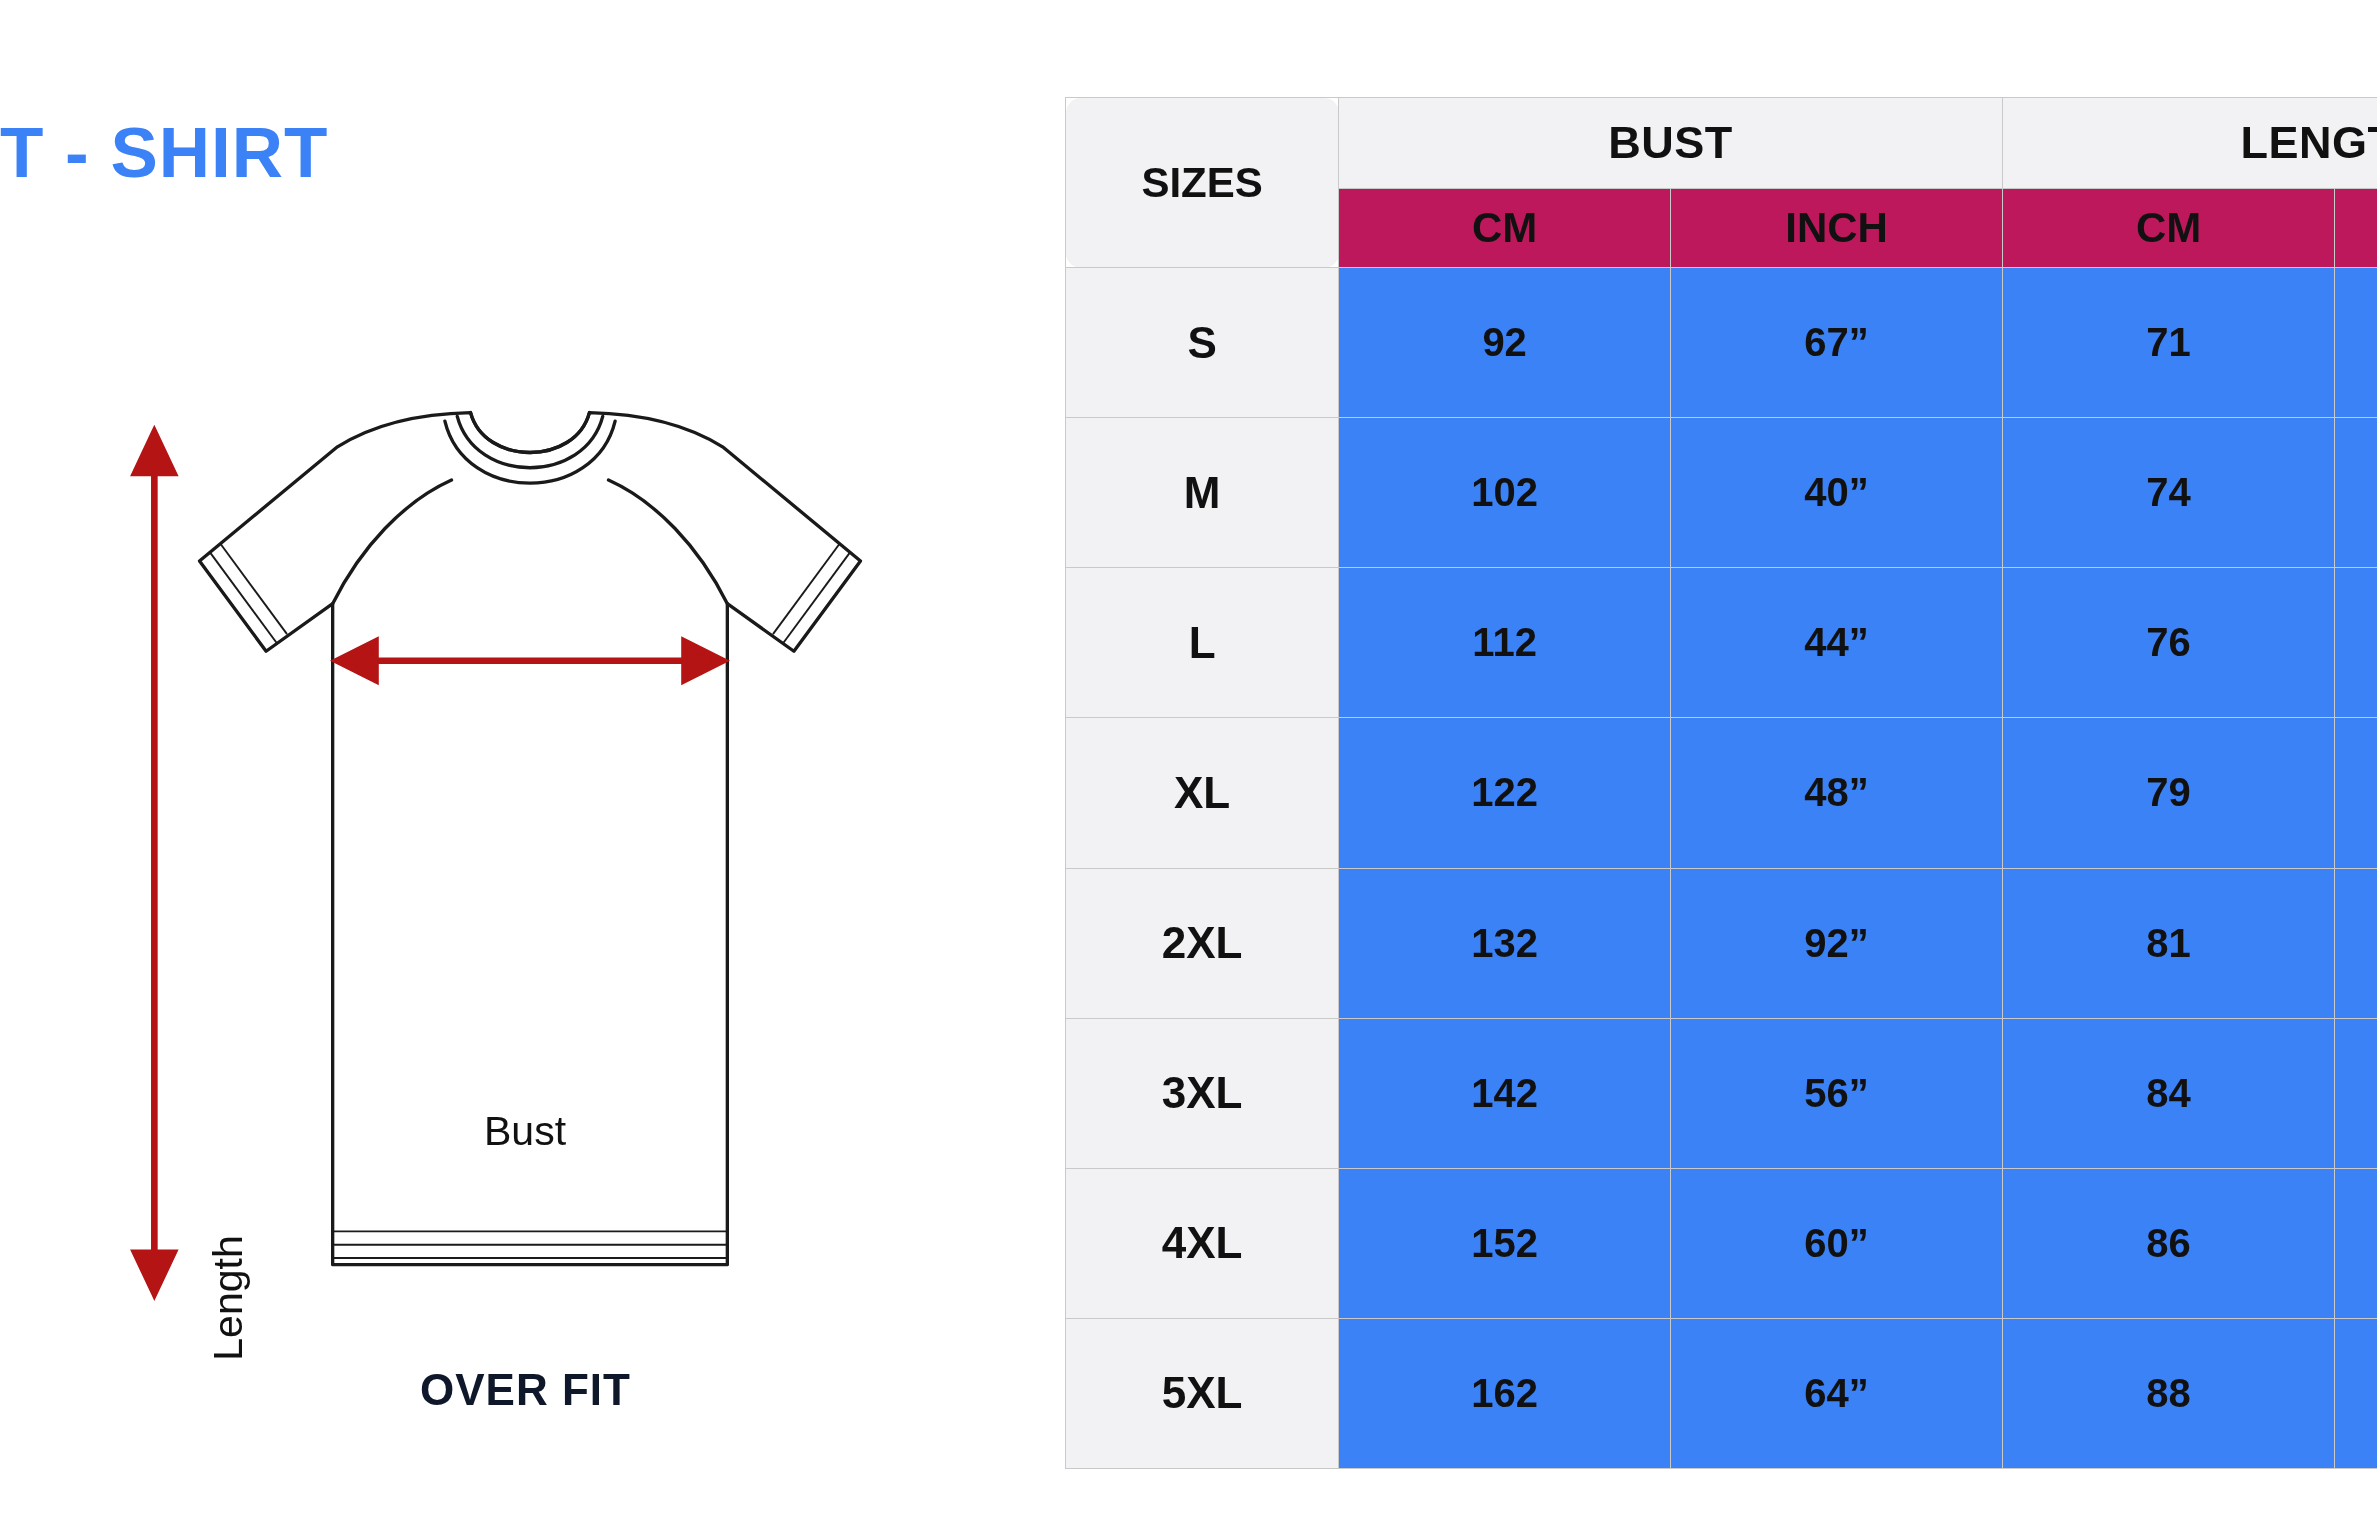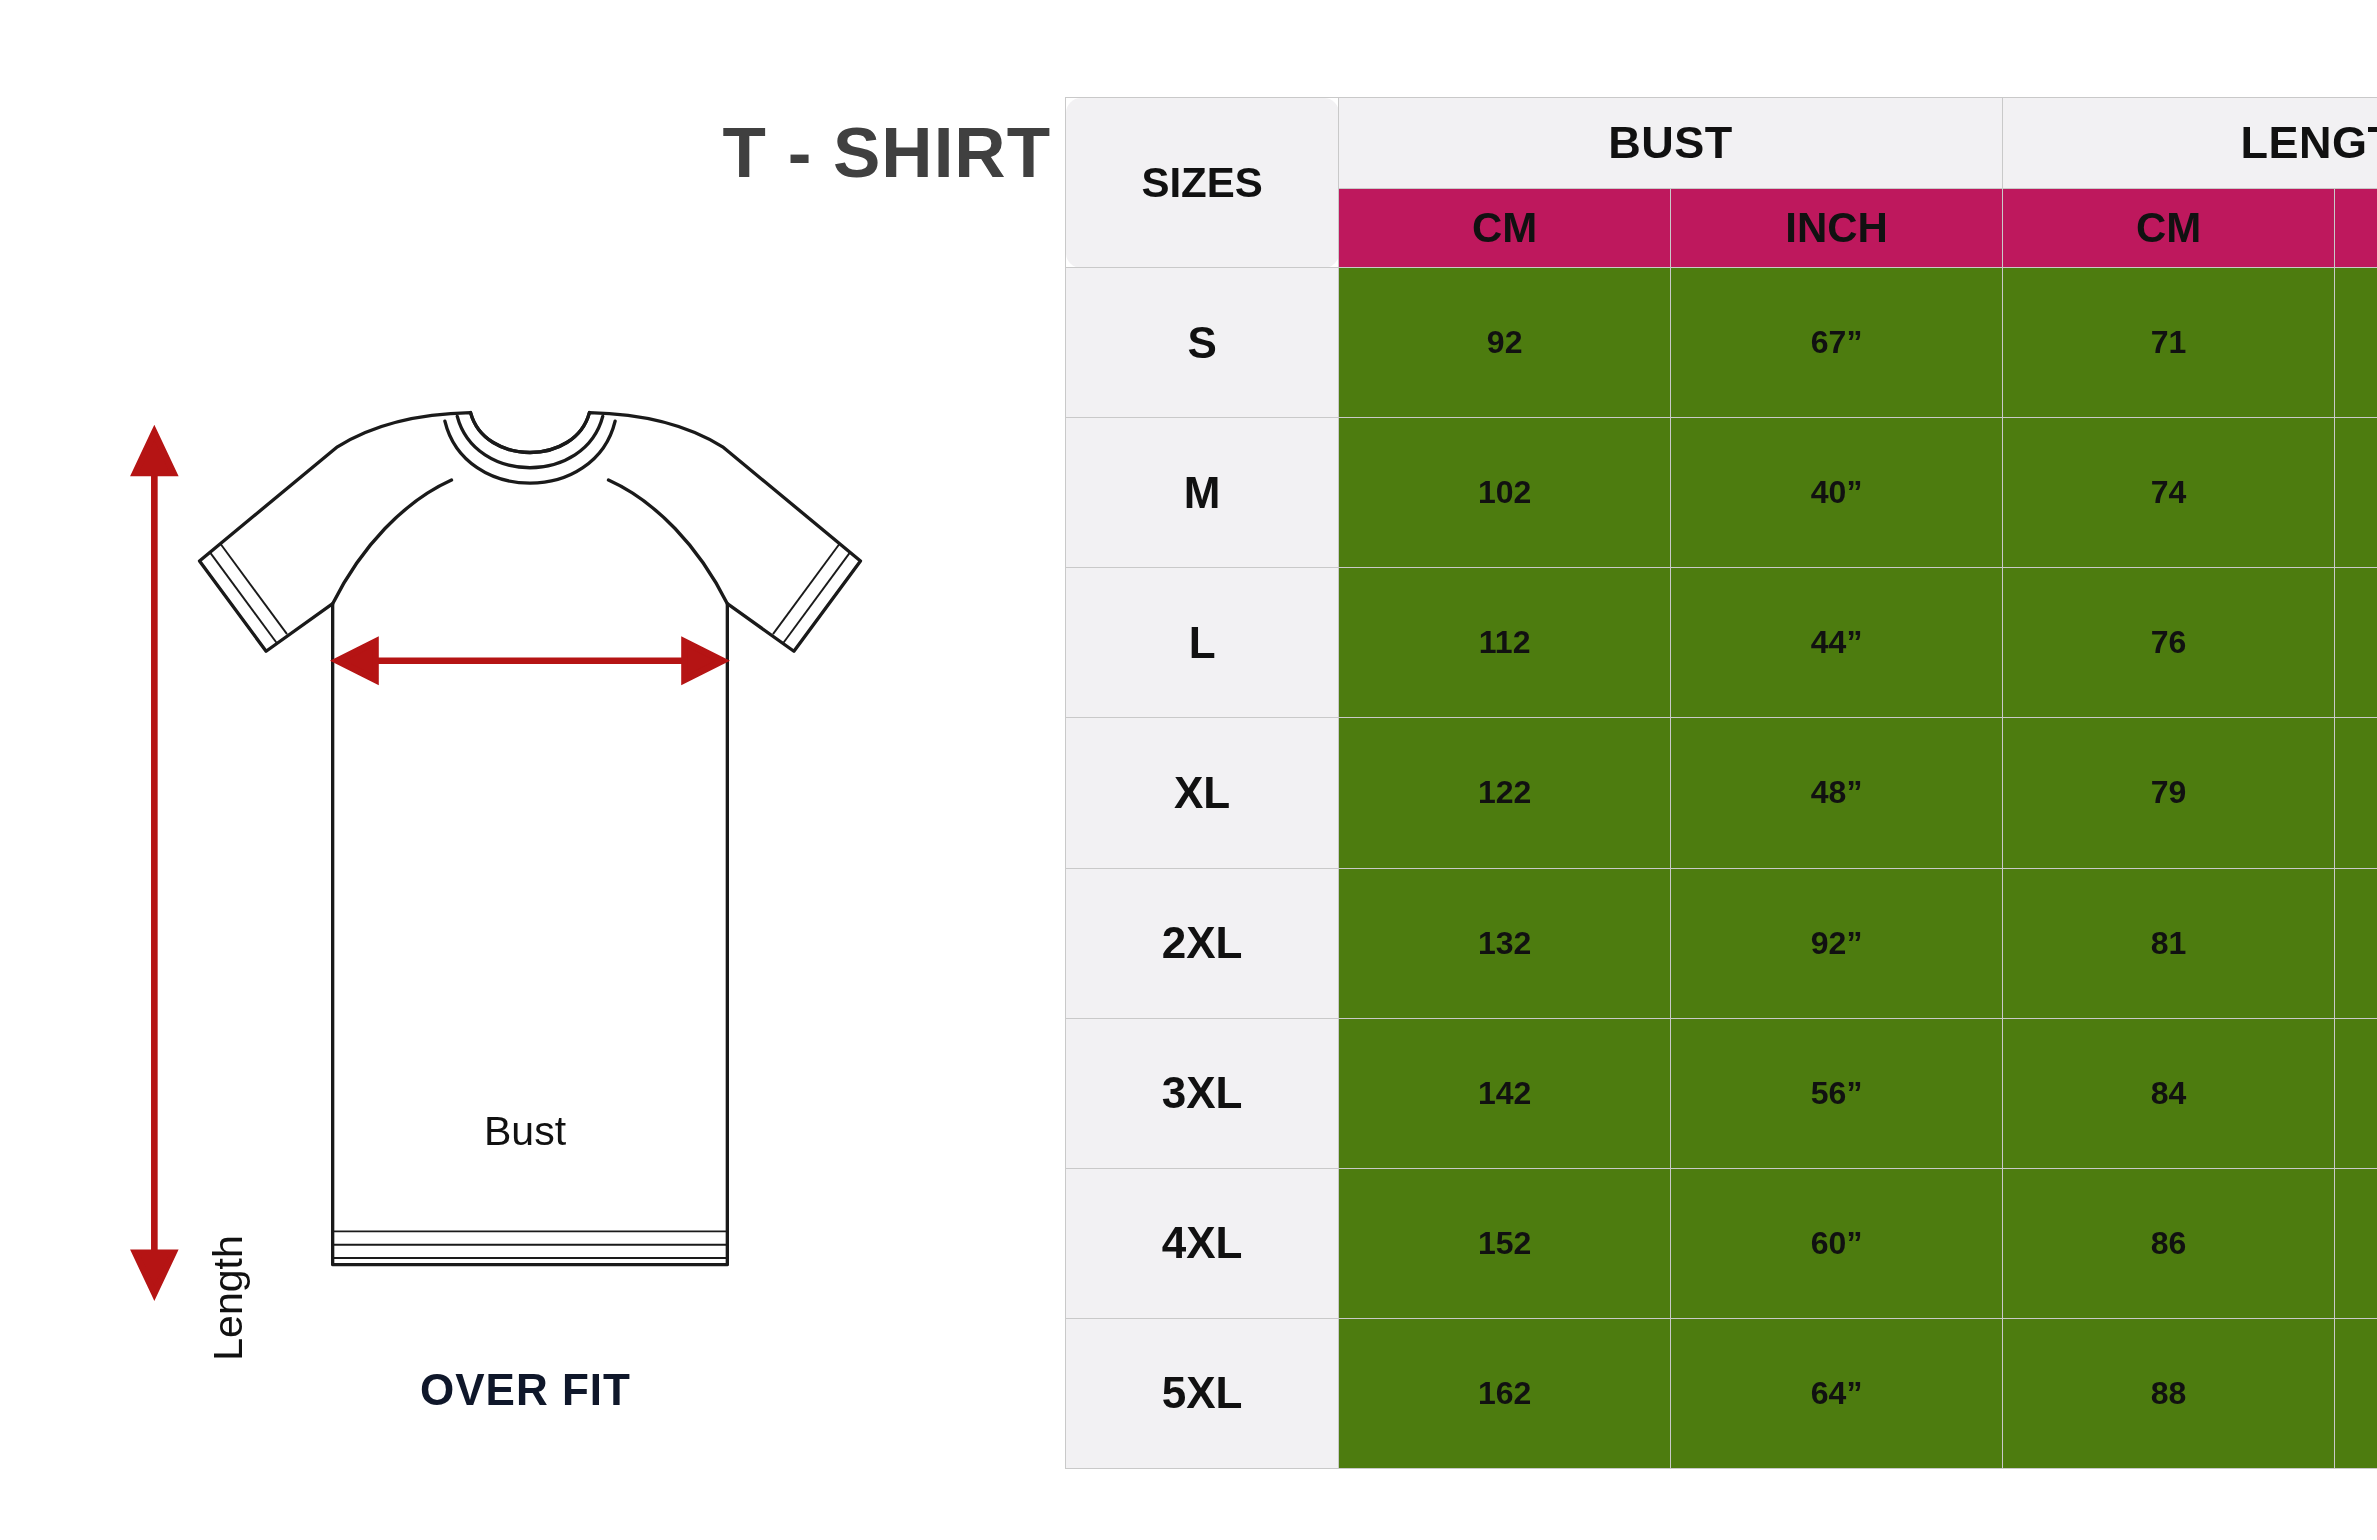--- a/index.html
+++ b/index.html
@@ -29,22 +29,22 @@
     top: 0;
     width: 1051px;
     height: 1540px;
   }
 
   .title-block {
     position: absolute;
     left: 0;
     top: 109px;
     width: 1051px;
-    text-align: right;
-    color: #404040;
+    text-align: left;
+    color: #3b82f6;
     font-weight: bold;
     font-size: 71px;
     line-height: 1.25;
     letter-spacing: 1px;
   }
   .title-line { display: block; white-space: nowrap; }
 
   .overfit-label {
     position: absolute;
     left: 0;
@@ -126,22 +126,22 @@
     font-weight: bold;
     height: 78px;
     width: 20.75%;
   }
   td.size-cell {
     background: #f2f1f3;
     font-size: 44px;
     font-weight: bold;
   }
   td.val-cell {
-    background: #4d7c0f;
-    font-size: 32px;
+    background: #3b82f6;
+    font-size: 40px;
     font-weight: bold;
   }
   tbody tr { height: 138px; }
 </style>
 </head>
 <body>
 
 <div class="page">
 
   <div class="left-panel">

